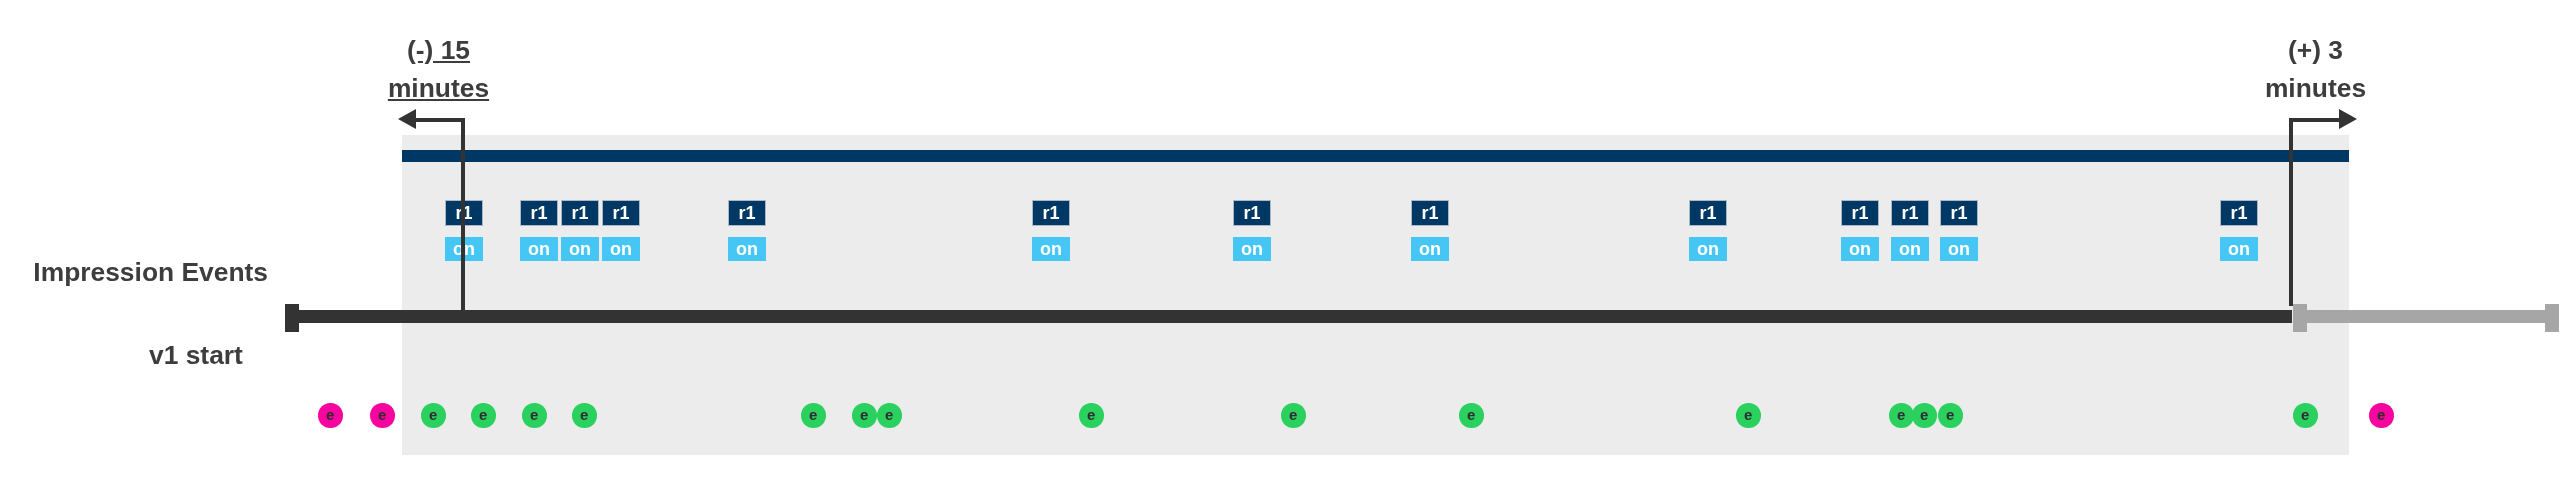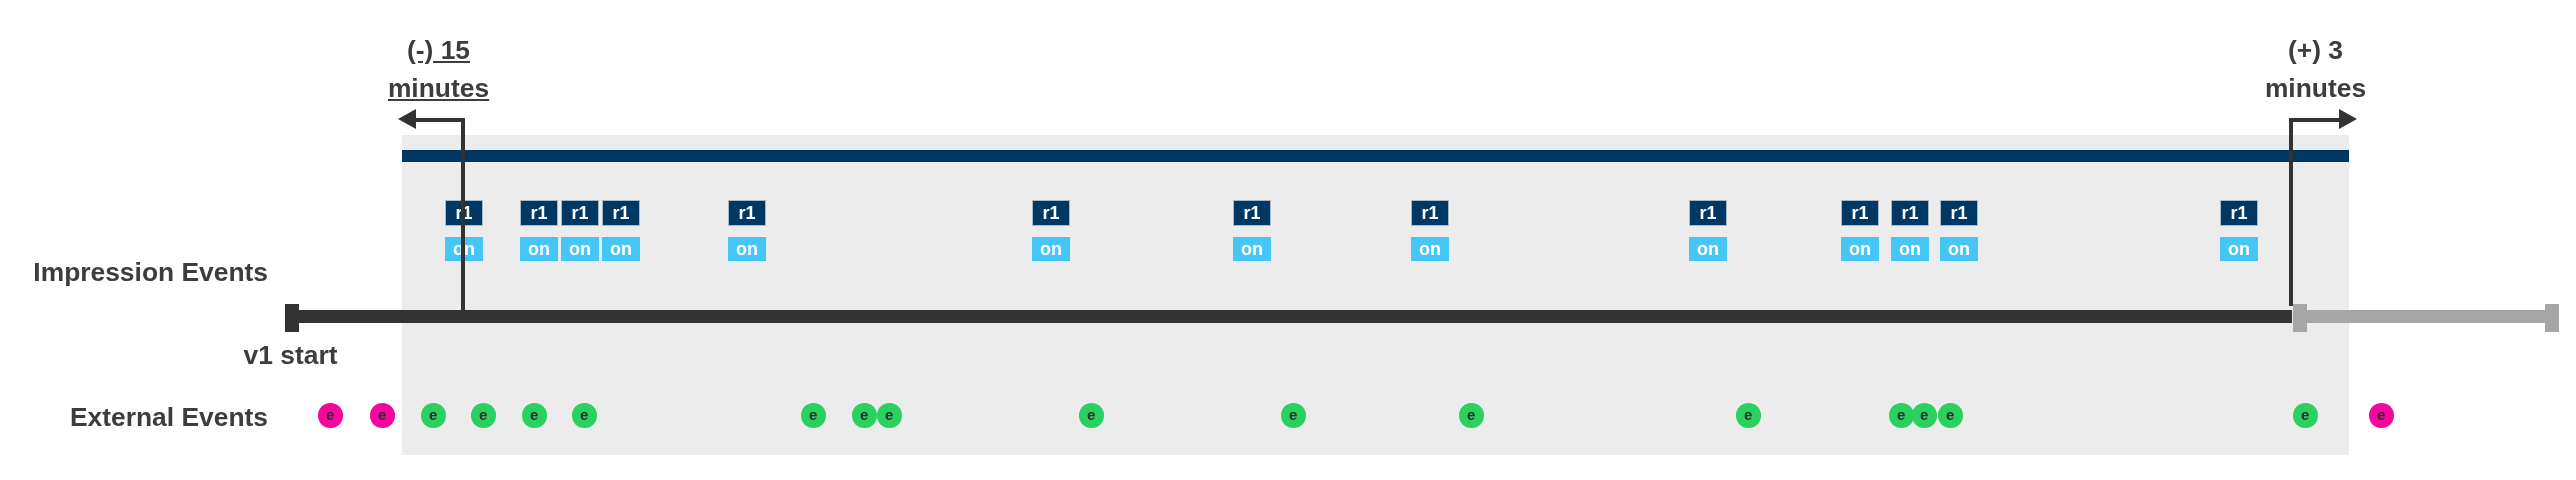--- a/index.html
+++ b/index.html
@@ -14,21 +14,21 @@
   .row-label{position:absolute;left:0;width:268px;text-align:right;font-size:26.4px;font-weight:700;color:#3d3d3d;z-index:4;}
   .row-label.impression{top:209px;margin-top:48px;}
   .row-label.external{top:402px;}
   
   .timeline-black{position:absolute;left:288px;top:310px;width:2004px;height:13.2px;background:#333333;z-index:2;}
   .cap{position:absolute;top:304px;width:14px;height:28px;z-index:2;}
   .cap.black{left:285px;background:#333333;}
   .timeline-gray{position:absolute;left:2293px;top:310px;width:266px;height:13.2px;background:#a6a6a6;z-index:1;}
   .cap.gray-left{left:2293px;background:#a6a6a6;}
   .cap.gray-right{left:2545px;background:#a6a6a6;}
-  .tl-label{position:absolute;top:340px;width:283px;text-align:center;font-size:26.4px;font-weight:700;z-index:4;}
+  .tl-label{position:absolute;top:340px;width:283px;font-size:26.4px;font-weight:700;z-index:4;}
   .tl-label.v1{left:149px;}
   .tl-label.v2{left:2157px;}
   
   .ann-text{position:absolute;width:283px;text-align:center;font-size:26.4px;font-weight:700;line-height:38px;z-index:4;}
   .ann-text.left{left:297px;top:31px;text-decoration:underline;}
   .ann-text.right{left:2174px;top:31px;}
   .ann-hline{position:absolute;top:118px;height:3.8px;background:#333333;z-index:3;}
   .ann-hline.left{left:413px;width:51px;}
   .ann-hline.right{left:2290px;width:51px;}
   .ann-vline{position:absolute;width:3.8px;background:#333333;z-index:3;}
@@ -57,21 +57,20 @@
 </style>
 </head>
 <body>
 
 <div id="canvas">
 
   <div class="panel"></div>
   <div class="navy-bar"></div>
 
   <div class="row-label impression">Impression Events</div>
-  <div class="row-label external">External Events</div>
 
   <div class="timeline-black"></div>
   <div class="cap black"></div>
   <div class="timeline-gray"></div>
   <div class="cap gray-left"></div>
   <div class="cap gray-right"></div>
   <div class="tl-label v1">v1 start</div>
 
   <div class="ann-text left">
     <div>(-) 15</div>

